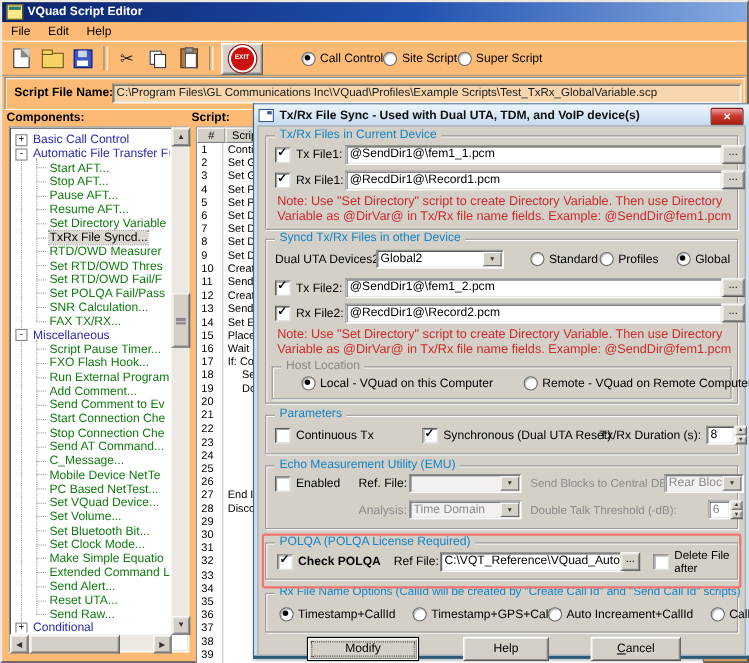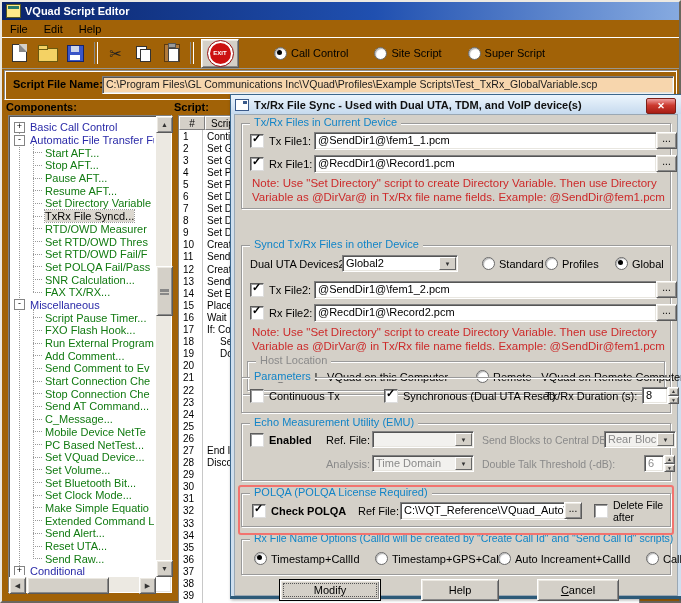--- a/index.html
+++ b/index.html
@@ -1,18 +1,18 @@
 <!DOCTYPE html>
 <html><head>
 <meta charset="utf-8">
 <style>
   html,body{margin:0;padding:0;}
   body{width:681px;height:603px;position:relative;font-family:"Liberation Sans",sans-serif;
        background:#d4d0c8;overflow:hidden;-webkit-font-smoothing:none;}
-  .app{position:absolute;inset:0;border:2px solid;border-color:#ece9e2 #6a675e #6a675e #ece9e2;background:#a16207;padding-left:11px;}
+  .app{position:absolute;inset:0;border:2px solid;border-color:#ece9e2 #6a675e #6a675e #ece9e2;background:#fdba74;padding-left:11px;}
 
   
   .rs{background:#d4d0c8;border:1px solid;border-color:#fff #5a5a5a #5a5a5a #fff;
       box-shadow:inset 1px 1px 0 #ece9e2, inset -1px -1px 0 #8a8a8a;}
   .sk{background:#fff;border:1px solid;border-color:#808080 #fff #fff #808080;
       box-shadow:inset 1px 1px 0 #555, inset -1px -1px 0 #e8e6e0;}
   .groupbox{position:absolute;border:1px solid #9a9a9a;box-shadow:inset 1px 1px 0 #fff,1px 1px 0 #fff;}
   .gtitle{position:absolute;top:-8px;left:8px;background:#d4d0c8;padding:0 4px;font-size:11px;color:#1284c7;white-space:nowrap;}
   .gtitle.gray{color:#8a8a8a;}
 
@@ -40,21 +40,21 @@
   .ic-cut{font-size:15px;line-height:15px;color:#222;}
   .ic-copy{width:15px;height:15px;position:relative;}
   .ic-copy::before,.ic-copy::after{content:"";position:absolute;width:9px;height:11px;background:#fff;border:1px solid #333;}
   .ic-copy::before{left:0;top:0;} .ic-copy::after{left:4px;top:3px;}
   .ic-paste{width:14px;height:16px;background:#b27a3a;border:1px solid #5c3a10;position:relative;}
   .ic-paste::before{content:"";position:absolute;left:3px;top:-2px;width:6px;height:3px;background:#9a9a9a;border:1px solid #555;}
   .ic-paste::after{content:"";position:absolute;left:3px;top:3px;width:9px;height:12px;background:#fff;border:1px solid #444;}
   .exit-btn{width:36px;height:27px;display:flex;align-items:center;justify-content:center;margin:0 3px;}
   .ic-exit{width:21px;height:21px;border-radius:50%;background:#cc1111;border:2px solid #fff;outline:1px solid #991111;
     color:#fff;font-size:6px;font-weight:bold;display:flex;align-items:center;justify-content:center;letter-spacing:0;}
-  .mode-radios{display:flex;gap:26px;margin-left:32px;font-size:11px;align-items:center;}
+  .mode-radios{display:flex;margin-left:32px;font-size:11px;align-items:center;}
 
   
   .rb{width:11px;height:11px;border-radius:50%;background:#fff;border:1px solid #6a6a6a;position:relative;flex:0 0 auto;
       box-shadow:inset 1px 1px 1px rgba(0,0,0,.3);}
   .rb.on::after{content:"";position:absolute;left:2px;top:2px;width:5px;height:5px;border-radius:50%;background:#000;}
   .cb{width:12px;height:12px;background:#fff;border:1px solid #5c5c5c;border-right-color:#ddd;border-bottom-color:#ddd;
       position:relative;flex:0 0 auto;box-shadow:inset 1px 1px 0 #9a9a9a;}
   .cb.on::after{content:"✓";position:absolute;left:1px;top:-3px;font-size:11px;font-weight:bold;color:#000;}
   .radio-item{display:flex;align-items:center;gap:4px;white-space:nowrap;}
 
@@ -526,21 +526,21 @@
         <div class="frow" style="left:8px;top:31px;text-align:right;">
           <span class="cb on"></span>
           <span>Rx File1:</span>
         </div>
         <span class="field sk" style="left:72px;top:31px;width:338px;">@RecdDir1@\Record1.pcm</span>
         <span class="browse rs" style="left:414px;top:31px;">...</span>
         <span class="note" style="top:53px;">Note: Use "Set Directory" script to create Directory Variable. Then use Directory</span>
         <span class="note" style="top:67px;">Variable as @DirVar@ in Tx/Rx file name fields. Example: @SendDir@fem1.pcm</span>
       </div>
 
-      <div class="groupbox" style="left:6px;right:6px;top:102px;height:148px;margin-top:28px;">
+      <div class="groupbox" style="left:6px;right:6px;top:102px;height:148px;">
         <span class="gtitle">Syncd Tx/Rx Files in other Device</span>
         <span class="glabel" style="left:8px;top:12px;">Dual UTA Devices2:</span>
         <span class="dd sk" style="left:100px;top:9px;width:116px;">
           <span>Global2</span>
           <span class="arr">▼</span>
         </span>
         <div class="rgroup" id="scope-radios" style="top:11px;">
             <span class="radio-item">
               <span class="rb"></span>
               <span>Standard</span>
@@ -598,21 +598,21 @@
         <span class="glabel" style="left:303px;top:12px;">Tx/Rx Duration (s):</span>
         <span class="spinbox sk" style="left:400px;top:9px;width:26px;">8</span>
         <span class="spinner" style="left:426px;top:9px;">
           <span class="rs">▲</span>
           <span class="rs">▼</span>
         </span>
       </div>
 
       <div class="groupbox" style="left:6px;right:6px;top:308px;height:56px;">
         <span class="gtitle">Echo Measurement Utility (EMU)</span>
-        <div class="frow" style="left:8px;top:7px;font-weight:bold;">
+        <div class="frow" style="left:8px;top:7px;font-weight:normal;">
           <span class="cb"></span>
           <span>Enabled</span>
         </div>
         <span class="glabel" style="left:84px;top:10px;">Ref. File:</span>
         <span class="dd sk dis" style="left:130px;top:7px;width:102px;">
           <span></span>
           <span class="arr">▼</span>
         </span>
         <span class="glabel dis small" style="left:240px;top:10px;">Send Blocks to Central DB:</span>
         <span class="dd sk dis" style="left:362px;top:7px;width:72px;">

